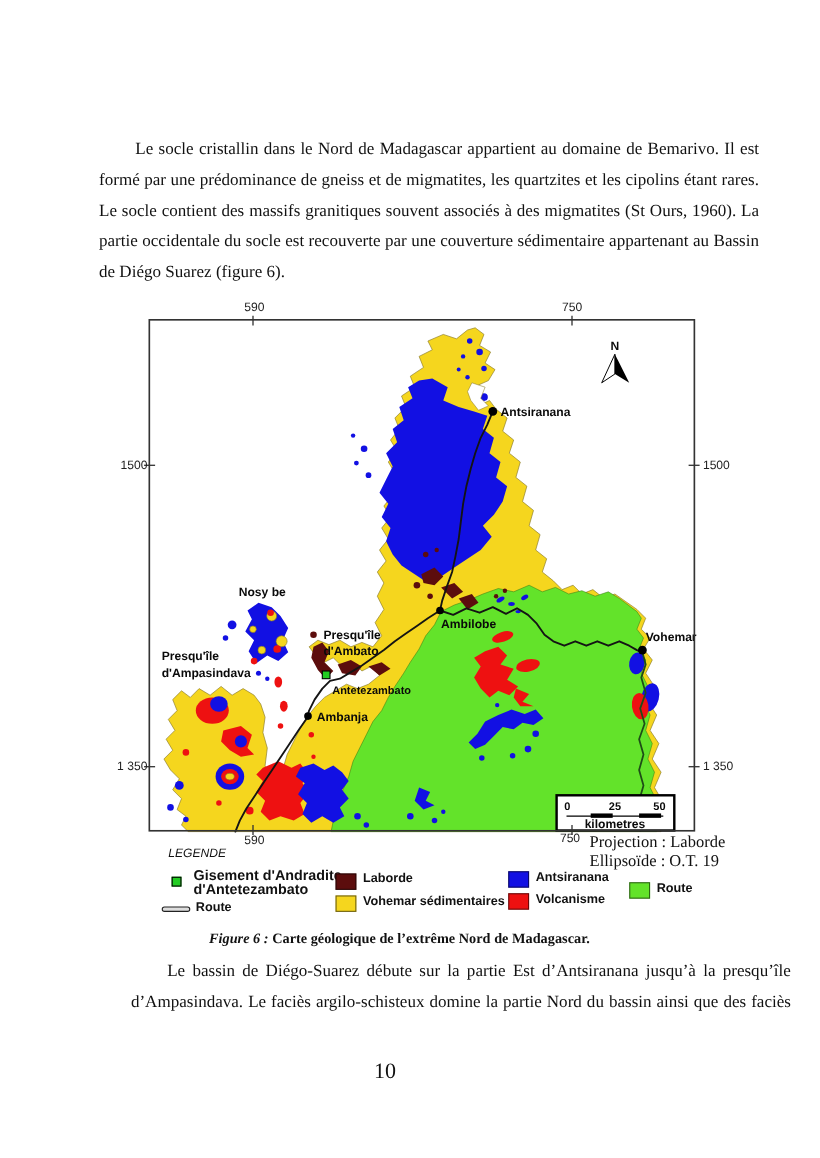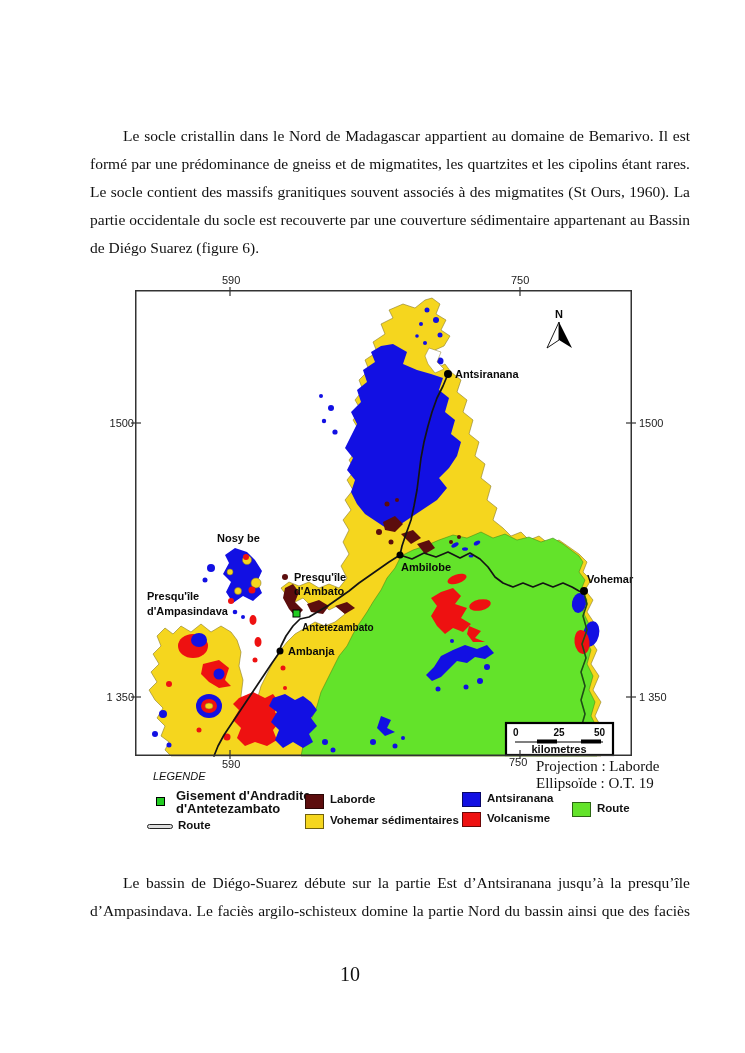--- a/index.html
+++ b/index.html
@@ -2,21 +2,21 @@
 <html><head>
 <meta charset="utf-8">
 <style>
   html,body{margin:0;padding:0;background:#fff;}
   .page{position:relative;width:745px;height:1053px;background:#fff;overflow:hidden;
         font-family:"Liberation Serif",serif;color:#111;}
   .heading{position:absolute;left:122px;top:87px;font-size:16px;font-weight:bold;margin:0;}
   .body-par{position:absolute;left:90px;width:600px;font-size:15.5px;line-height:28px;
             text-align:justify;margin:0;}
   .par1{top:122px;text-indent:33px;}
-  .par2{top:869px;text-indent:33px;text-align-last:justify;}
+  .par2{top:869px;text-indent:33px;text-align-last:justify;margin-left:29px;}
   .caption{position:absolute;left:190px;top:845px;font-size:13px;margin:0;white-space:nowrap;}
   .caption .cap-label{font-weight:bold;font-style:italic;}
   .caption .cap-text{font-weight:bold;}
   .pagenum{position:absolute;left:340px;top:963px;width:60px;font-size:20px;}
   .map-svg{position:absolute;left:135px;top:290px;overflow:visible;}
   .tick{position:absolute;font-family:"Liberation Sans",sans-serif;font-size:11px;color:#222;}
   .t-right{width:40px;text-align:right;}
   .proj{position:absolute;left:536px;top:758px;font-size:15px;line-height:17px;}
   .legend-title{position:absolute;left:153px;top:770px;font-family:"Liberation Sans",sans-serif;
                 font-size:11px;font-weight:normal;font-style:italic;}
@@ -280,18 +280,21 @@
 
   <div class="swatch" style="left: 462px; top: 792px; background-color: rgb(18, 16, 227);"></div>
   <span class="lg-label" style="left:487px;top:792px;">Antsiranana</span>
 
   <div class="swatch" style="left: 462px; top: 812px; background-color: rgb(238, 17, 17);"></div>
   <span class="lg-label" style="left:487px;top:812px;">Volcanisme</span>
 
   <div class="swatch" style="left: 572px; top: 802px; background-color: rgb(99, 227, 42);"></div>
   <span class="lg-label" style="left:597px;top:802px;">Route</span>
 
+  <p class="caption">
+    <span class="cap-label">Figure 6 : </span><span class="cap-text">Carte géologique de l’extrême Nord de Madagascar.</span>
+  </p>
 
   <p class="body-par par2">Le bassin de Diégo-Suarez débute sur la partie Est d’Antsiranana jusqu’à la presqu’île d’Ampasindava. Le faciès argilo-schisteux domine la partie Nord du bassin ainsi que des faciès</p>
 
   <div class="pagenum">10</div>
 
 </div>
 
 </body></html>

